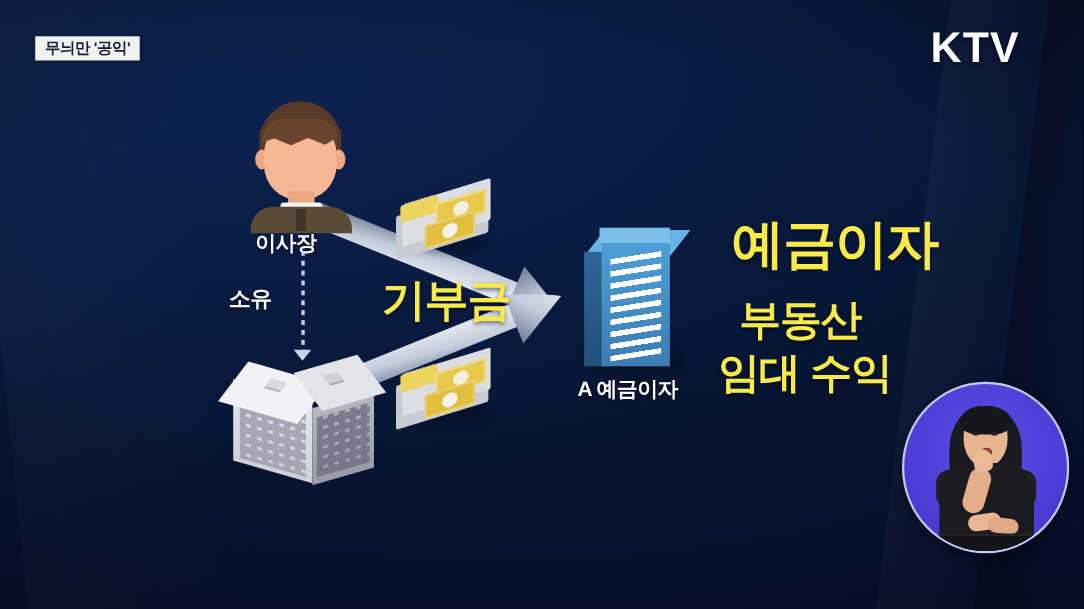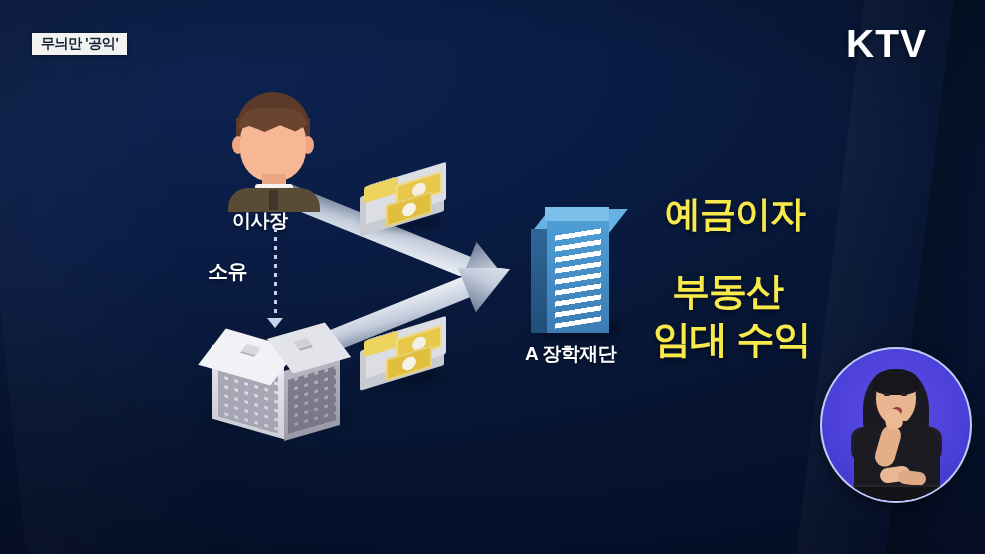--- a/index.html
+++ b/index.html
@@ -167,21 +167,21 @@
 
   .yellow {
     position: absolute;
     color: #f8ea4a;
     font-weight: 800;
     letter-spacing: -1px;
     white-space: nowrap;
     text-shadow: 0 2px 4px rgba(0,0,0,0.55);
   }
   #label-donation { left: 347px; top: 245px; font-size: 40px; }
-  #label-interest { left: 665px; top: 190px; font-size: 36px; text-align: center; }
+  #label-interest { left: 665px; top: 190px; font-size: 48px; text-align: center; }
   #label-realest  { left: 672px; top: 266px; font-size: 38px; }
   #label-rental   { left: 653px; top: 314px; font-size: 38px; }
 
   
   #ownership-line {
     position: absolute;
     left: 274px;
     top: 228px;
     width: 3px;
     height: 92px;
@@ -352,30 +352,31 @@
       <div class="m-base"></div>
       <div class="m-base2"></div>
       <div class="m-lines"></div>
       <div class="m-band-c"></div>
       <div class="m-band-a"></div>
       <div class="m-face-a"></div>
       <div class="m-band-b"></div>
       <div class="m-face-b"></div>
     </div>
 
+    <div class="yellow" id="label-donation">기부금</div>
 
     <div id="tower">
       <div class="t-shadow"></div>
       <div class="t-top"></div>
       <div class="t-side"></div>
       <div class="t-front"></div>
       <div class="t-wins"></div>
       <div class="t-top2"></div>
     </div>
-    <div class="label" id="label-found">A 장학재단</div>
+    <div class="label" id="label-found">A 예금이자</div>
 
     <div class="yellow" id="label-interest">예금이자</div>
     <div class="yellow" id="label-rental">임대 수익</div>
     <div class="yellow" id="label-realest">부동산</div>
   </div>
 
 
   <div id="signer">
     <div class="sg-hair-back"></div>
     <div class="sg-face"></div>

